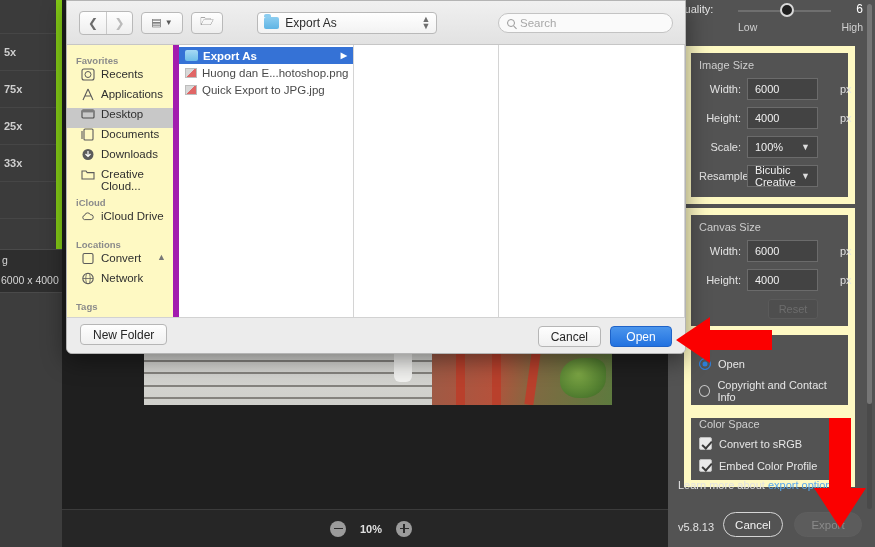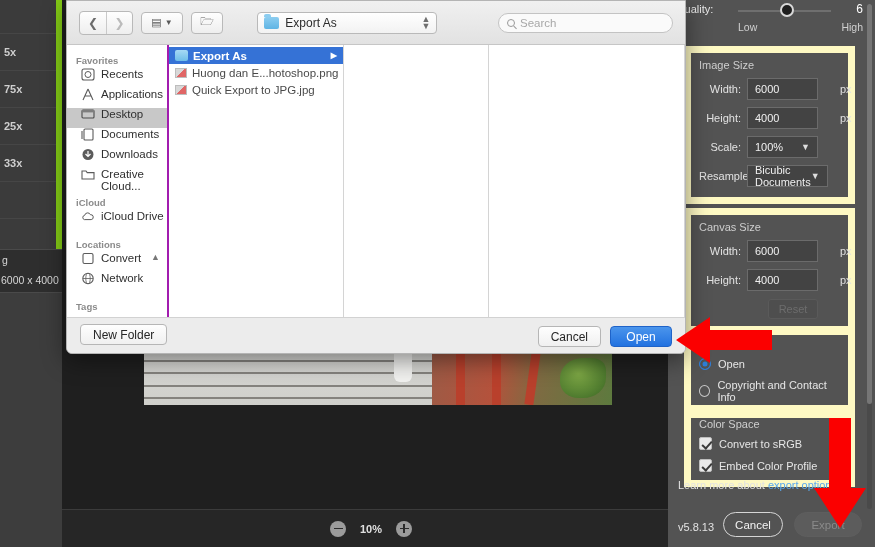--- a/index.html
+++ b/index.html
@@ -230,21 +230,21 @@
   .mag {
     width: 8px; height: 8px; border: 1.4px solid #9a9a9a; border-radius: 50%;
     position: relative; flex: none;
   }
   .mag::after {
     content:""; position:absolute; right:-3px; bottom:-2.5px; width:4px; height:1.4px;
     background:#9a9a9a; transform: rotate(45deg);
   }
   .mac-body { display: flex; height: 272px; }
   .mac-sidebar {
-    width: 102px; background: #ffffff; border-right: 2px solid #a21caf;
+    width: 112px; background: #fef9c3; border-right: 6px solid #a21caf;
     padding-top: 7px; overflow: hidden;
   }
   .sb-group { font-size: 9.5px; color: #8b8b8b; font-weight: bold; padding: 3px 0 2px 9px; }
   .sb-item {
     height: 20px; display: flex; align-items: flex-start; gap: 6px;
     padding-left: 14px; font-size: 11.5px; color: #2f2f2f;
   }
   .sb-item.sel { background: #c8c8c8; }
   .sb-ico { width: 14px; height: 13px; flex: none; }
   .mac-columns { flex: 1; display: flex; }
@@ -378,21 +378,21 @@
           <span class="field-label">Scale:</span>
           <span class="field-select">
             <span>100%</span>
             <span class="chev">▼</span>
           </span>
           <span class="field-unit"></span>
         </div>
         <div class="field-row" style="margin-bottom:2px">
           <span class="field-label">Resample:</span>
           <span class="field-select">
-            <span>Bicubic Documents</span>
+            <span>Bicubic Creative</span>
             <span class="chev">▼</span>
           </span>
           <span class="field-unit"></span>
         </div>
       </div>
 
       <div class="section boxed" style="position:absolute; left:8px; top:208px; right:12px;">
         <div class="sec-title">Canvas Size</div>
         <div class="field-row">
           <span class="field-label">Width:</span>

